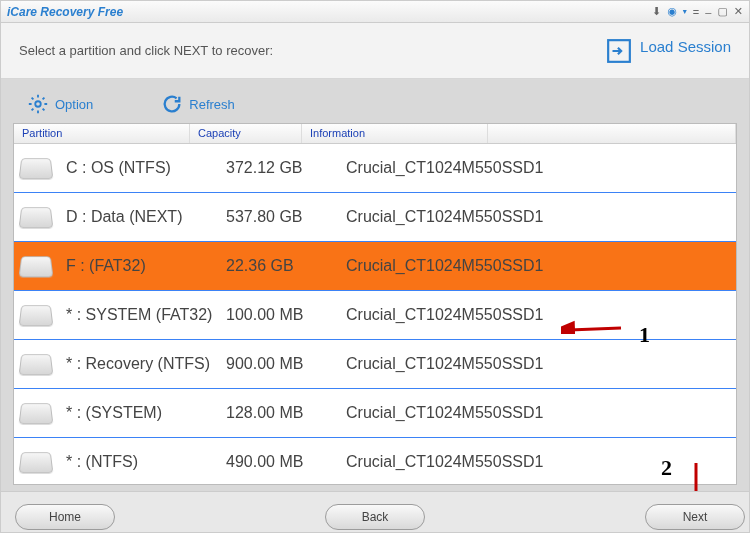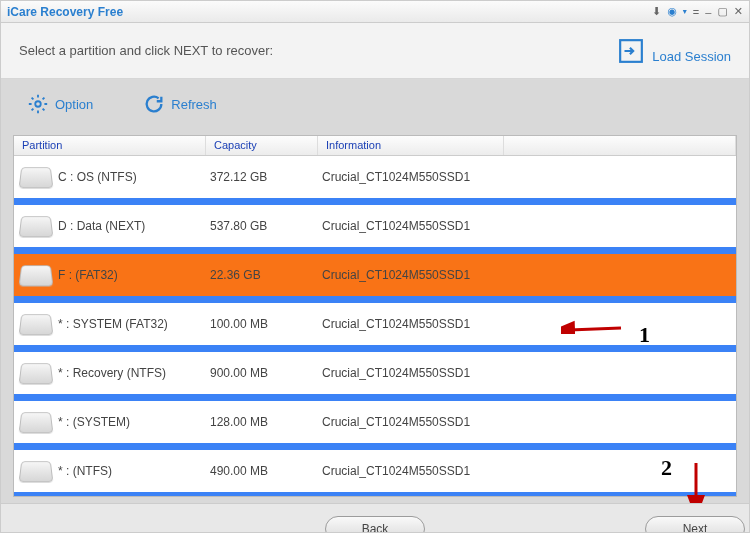--- a/index.html
+++ b/index.html
@@ -15,20 +15,21 @@
     height: 22px;
     background: linear-gradient(#fbfbfb, #eaeaea);
     border-bottom: 1px solid #ccc;
     display: flex;
     align-items: center;
     padding: 0 6px;
     font-size: 12px;
   }
   .titlebar .title {
     color: #2a7fcf;
+    font-style: italic;
     font-weight: bold;
     flex: 1;
   }
   .titlebar .winicons {
     display: flex;
     gap: 6px;
     align-items: center;
     color: #666;
     font-size: 11px;
   }
@@ -43,39 +44,39 @@
     padding: 0 18px;
     justify-content: space-between;
     gap: 43px;
   }
   .header .instr {
     color: #555;
     font-size: 13px;
   }
   .load-session {
     display: flex;
-    align-items: flex-end;
+    align-items: flex-start;
     gap: 8px;
     color: #2a7fcf;
-    font-size: 13px;
+    font-size: 15px;
     cursor: pointer;
   }
   .load-session svg { width: 26px; height: 26px; }
 
   .mainarea {
     background: #d9d9d9;
     padding: 10px 12px 6px 12px;
     position: relative;
   }
 
   .toolbar {
     display: flex;
     align-items: center;
-    gap: 50px;
-    padding: 4px 14px 20px 14px;
+    gap: 68px;
+    padding: 4px 14px 8px 14px;
     text-align: center;
   }
   .toolbtn {
     display: flex;
     align-items: center;
     gap: 6px;
     color: #2a7fcf;
     font-size: 13px;
     cursor: pointer;
   }
@@ -93,37 +94,38 @@
     background: linear-gradient(#fdfdfd, #ececec);
     border-bottom: 1px solid #ccc;
     height: 20px;
     font-size: 11px;
     color: #1a3fb5;
   }
   .thead div {
     border-right: 1px solid #ddd;
     padding: 3px 8px;
   }
-  .col-part { width: 192px; }
+  .col-part { width: 176px; }
   .col-cap  { width: 112px; }
   .col-info { width: 186px; }
   .col-rest { flex: 1; }
 
   .tbody {
     flex: 1;
     overflow-y: scroll;
   }
   .row {
     display: flex;
     align-items: center;
     height: 49px;
-    border-bottom: 7px solid #3b82f6;
-    font-size: 12px;
+    border-bottom: 1px solid #3b82f6;
+    font-size: 16px;
     color: #444;
     cursor: pointer;
+    gap: 8px;
   }
   .row.sel { background: #f97316; }
   .row .cicon {
     width: 44px;
     display: flex;
     justify-content: center;
   }
   .row .pname { width: 152px; }
   .row .cap   { width: 112px; }
   .row .info  { flex: 1; }
@@ -306,15 +308,16 @@
           </marker>
         </defs>
         <line x1="15" y1="4" x2="15" y2="42" stroke="#c00000" stroke-width="3" marker-end="url(#ah2)"></line>
       </svg>
     <span class="num">2</span>
   </div>
 
 </div>
 
 <div class="footer">
+  <button class="btn">Home</button>
   <button class="btn center">Back</button>
   <button class="btn right">Next</button>
 </div>
 
 </body></html>

